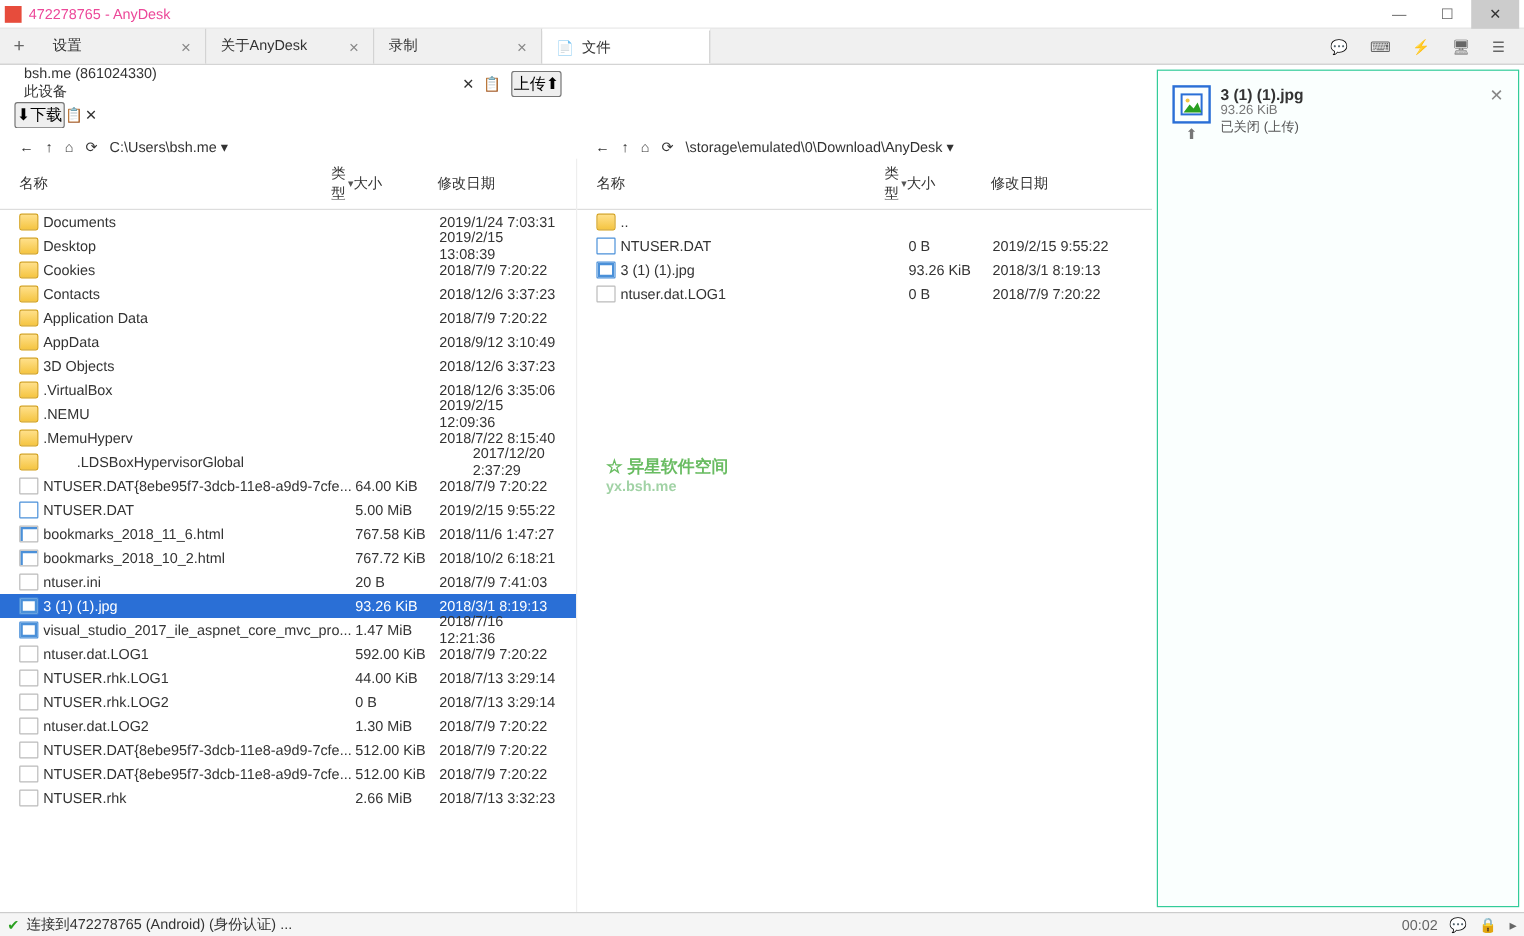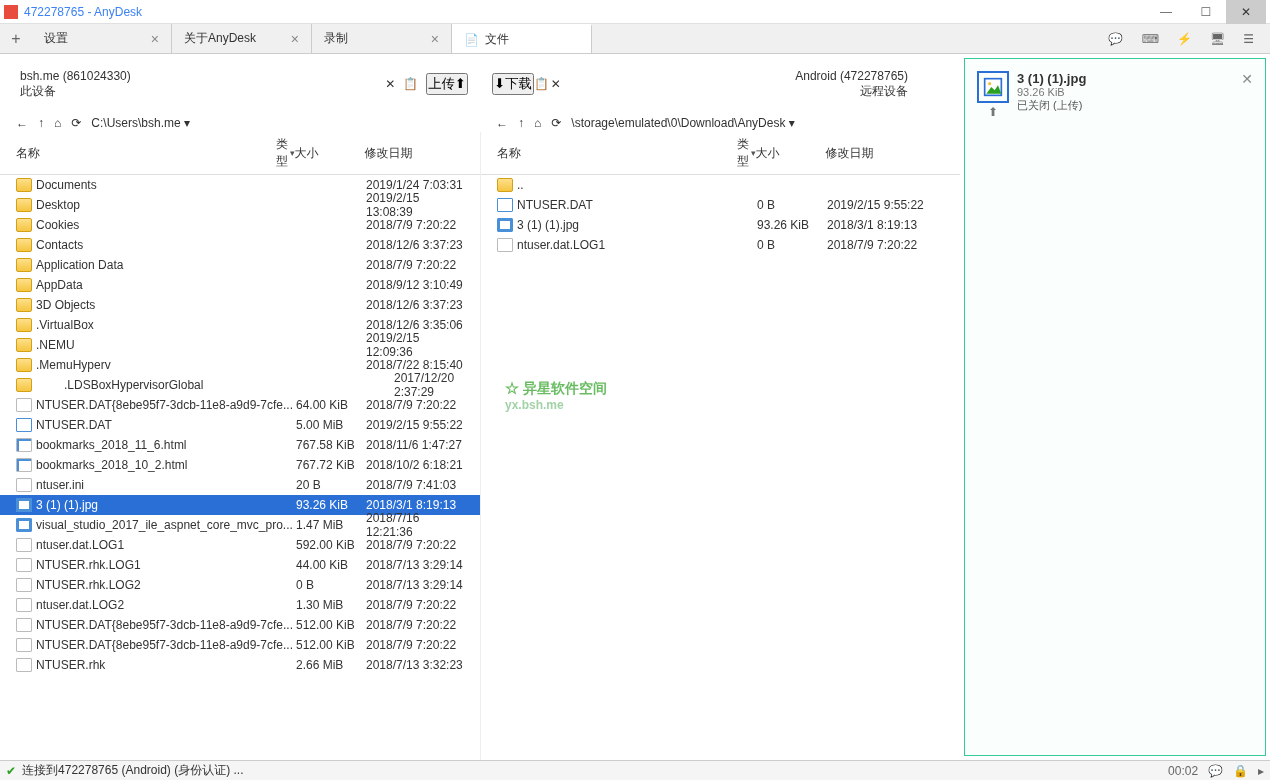--- a/index.html
+++ b/index.html
@@ -1,31 +1,31 @@
 <!DOCTYPE html>
 <html><head>
 <meta charset="utf-8">
 <style>
 * { margin: 0; padding: 0; box-sizing: border-box; font-family: "Microsoft YaHei", Arial, sans-serif; }
 body { width: 1270px; height: 780px; background: #fff; overflow: hidden; font-size: 12px; color: #333; }
 .titlebar { height: 24px; background: #fff; display: flex; align-items: center; padding: 0 4px; border-bottom: 1px solid #e0e0e0; }
 .titlebar .app-icon { width: 14px; height: 14px; background: #e74c3c; margin-right: 6px; }
-.titlebar .title { color: #3b82f6; font-size: 12px; }
+.titlebar .title { color: #ec4899; font-size: 12px; }
 .titlebar .win-controls { margin-left: auto; display: flex; }
 .titlebar .win-btn { width: 40px; height: 24px; display: flex; align-items: center; justify-content: center; color: #666; cursor: pointer; }
 .titlebar .win-btn.close { background: #ccc; color: #333; }
 .tabbar { height: 30px; background: #f0f0f0; display: flex; align-items: stretch; border-bottom: 1px solid #ccc; }
 .tabbar .newtab { width: 32px; display: flex; align-items: center; justify-content: center; color: #666; cursor: pointer; font-size: 16px; }
 .tabbar .tab { min-width: 140px; padding: 0 12px; display: flex; align-items: center; border-right: 1px solid #ccc; background: #f0f0f0; cursor: pointer; position: relative; }
 .tabbar .tab.active { background: #fff; border-top: 2px solid #fff; }
 .tabbar .tab .tab-icon { margin-right: 6px; color: #666; }
 .tabbar .tab .tab-close { margin-left: auto; color: #888; font-size: 14px; }
 .tabbar .rbuttons { margin-left: auto; display: flex; align-items: center; gap: 18px; padding: 0 16px; color: #666; }
 .tabbar .rbuttons .rbtn { cursor: pointer; }
-.top-split { display: flex; height: 60px; }
+.top-split { display: flex; height: 60px; flex-direction: column; }
 .top-split .lsec { width: 480px; display: flex; align-items: center; padding: 0 12px; gap: 8px; }
 .top-split .csec { display: flex; align-items: center; gap: 1px; padding: 0 12px; }
 .top-split .rsec { width: 480px; display: flex; align-items: center; padding: 0 12px; gap: 8px; justify-content: flex-end; }
 .nav-split { display: flex; }
 .nav-split .half { width: 480px; display: flex; align-items: center; gap: 10px; padding: 2px 16px; }
 .file-header { display: flex; padding: 4px 16px; border-bottom: 1px solid #ddd; font-size: 12px; color: #333; }
 .file-header .col { display: flex; align-items: center; gap: 2px; }
 .file-header .sortarr { font-size: 9px; color: #555; }
 .file-list { overflow-y: auto; flex: 1; }
 .file-row { display: flex; align-items: center; padding: 1px 16px; font-size: 12px; height: 20px; cursor: pointer; }
@@ -113,32 +113,20 @@
         <div style="flex:1"></div>
         <span class="xbtn">✕</span>
         <span class="clipbtn">📋</span>
         <button class="udbtn"><span>上传</span><span>⬆</span></button>
       </div>
       <div class="csec">
         <button class="udbtn"><span>⬇</span><span>下载</span></button>
         <span class="clipbtn">📋</span>
         <span class="xbtn">✕</span>
       </div>
-      <div class="rsec" style="width:auto; flex:1;">
-        <div class="info" style="text-align:right;">
-          <div class="d-nameline">Android (472278765)</div>
-          <div class="sub">远程设备</div>
-        </div>
-        <div class="avatar remote">
-          <svg class="person" viewBox="0 0 24 24">
-              <circle cx="12" cy="8" r="4" fill="#fff"></circle>
-              <path d="M4 22c0-5 4-8 8-8s8 3 8 8" fill="#fff"></path>
-            </svg>
-        </div>
-      </div>
     </div>
 
     <div class="nav-split">
       <div class="half">
         <span class="navbtn disabled">←</span>
         <span class="navbtn">↑</span>
         <span class="navbtn">⌂</span>
         <span class="navbtn">⟳</span>
         <div class="pathbox">
           <span>C:\Users\bsh.me</span>

